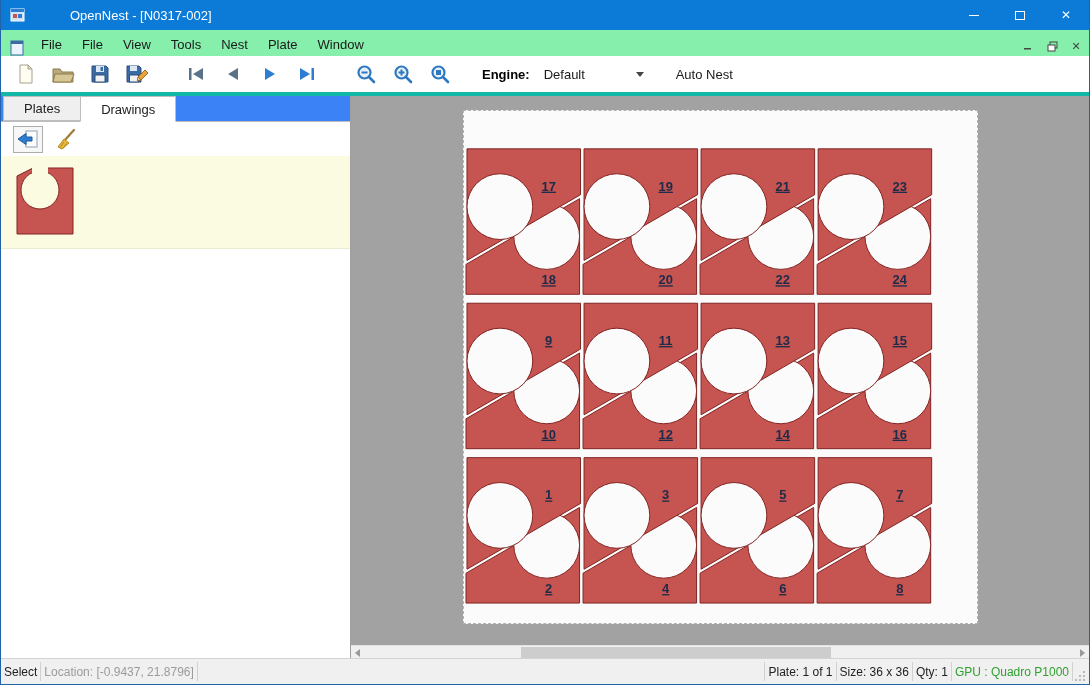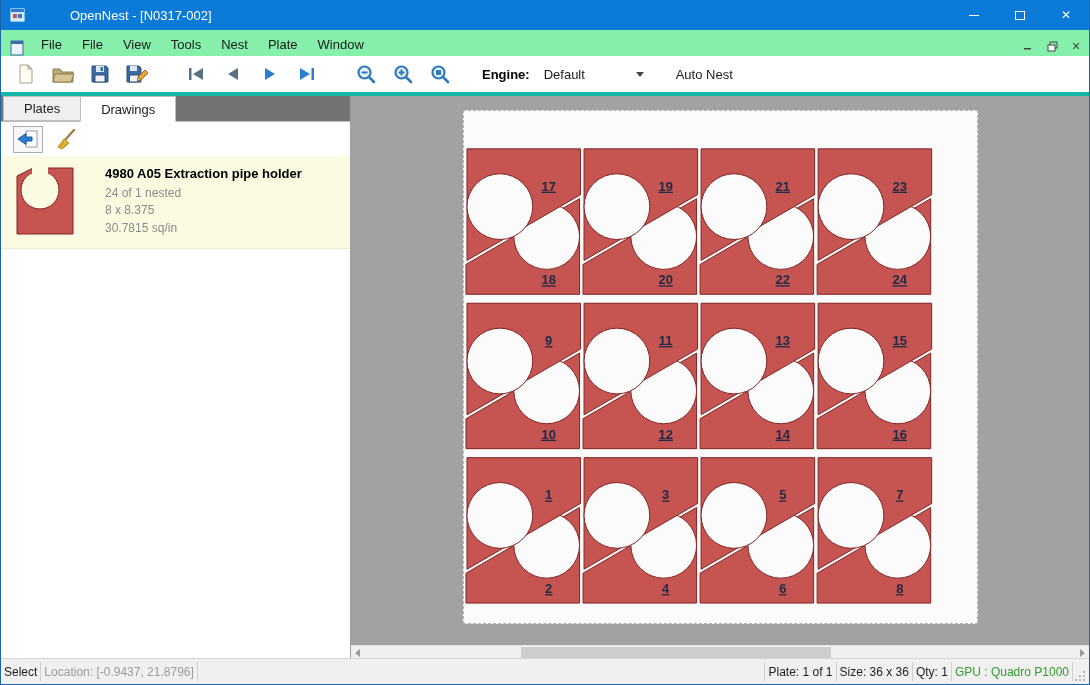--- a/index.html
+++ b/index.html
@@ -28,21 +28,21 @@
   .tb-btn { width:30px; height:30px; display:flex; align-items:center; justify-content:center; margin-right:7px; }
   .grp-gap { width:22px; }
   .engine-label { font-weight:bold; font-size:13px; margin:0 8px 0 20px; }
   .engine-combo { display:flex; align-items:center; width:112px; height:24px; padding:0 6px; font-size:13px; color:#1a1a1a; }
   .engine-combo .caret { margin-left:auto; width:0; height:0; border-left:4px solid transparent; border-right:4px solid transparent; border-top:5px solid #444; }
   .autonest { font-size:13px; margin-left:26px; color:#1a1a1a; }
 
   
   .main { flex:1 1 auto; display:flex; min-height:0; }
   .sidebar { width:350px; flex:0 0 auto; background:#fff; border-right:1px solid #9f9f9f; display:flex; flex-direction:column; }
-  .tabstrip { height:26px; display:flex; align-items:flex-end; border-bottom:1px solid #bdbdbd; padding-left:2px; background:#737373; }
+  .tabstrip { height:26px; display:flex; align-items:flex-end; border-bottom:1px solid #bdbdbd; padding-left:2px; background:#3b82f6; }
   .tab { font-size:13px; padding:4px 20px; border:1px solid #bdbdbd; background:#efefef; color:#222; margin-right:-1px; }
   .tab.active { background:#fff; border-bottom:1px solid #fff; margin-bottom:-1px; padding-top:5px; }
   .side-toolbar { height:34px; display:flex; align-items:center; padding-left:12px; gap:8px; }
   .side-btn { width:30px; height:27px; display:flex; align-items:center; justify-content:center; }
   .side-btn.framed { border:1px solid #adadad; background:#f7f7f7; }
   .drawing-item { background:#fbfbe2; display:flex; padding:8px 10px 10px 12px; border-bottom:1px solid #ececd2; }
   .thumb-box { width:92px; flex:0 0 auto; display:flex; align-items:flex-start; }
   .item-text { flex:1; padding-top:2px; }
   .item-title { font-size:13px; font-weight:bold; color:#000; margin-bottom:4px; }
   .item-sub { font-size:12px; color:#8a8a8a; line-height:1.45; }
@@ -227,26 +227,20 @@
         </div>
       </div>
       <div class="drawing-item">
         <div class="thumb-box">
           <svg width="64" height="74" viewBox="0 0 64 74">
             <path d="M4,12 L20,4 L60,4 L60,70 L4,70 Z" style="fill:var(--part-fill);stroke:var(--part-stroke)"></path>
             <circle cx="27" cy="26" r="19" style="fill:#fbfbe2;stroke:var(--part-stroke)"></circle>
             <rect x="19" y="1" width="16" height="9" style="fill:#fbfbe2" stroke="none"></rect>
           </svg>
         </div>
-        <div class="item-text">
-          <div class="item-title">4980 A05 Extraction pipe holder</div>
-          <div class="item-sub">24 of 1 nested</div>
-          <div class="item-sub">8 x 8.375</div>
-          <div class="item-sub">30.7815 sq/in</div>
-        </div>
       </div>
       <div class="fill"></div>
     </div>
 
     <div class="canvas">
       <div class="plate">
         <svg id="nest-svg" width="511" height="510" viewBox="0 0 513 512">
             <g transform="translate(1,36)">
               <path d="M1,148 L1,118 L115,52 L115,148 Z" fill="#c65450" stroke="#822422" stroke-width="1"></path>
               <circle cx="82" cy="90" r="33" fill="#fbfbfb" stroke="#822422"></circle>

